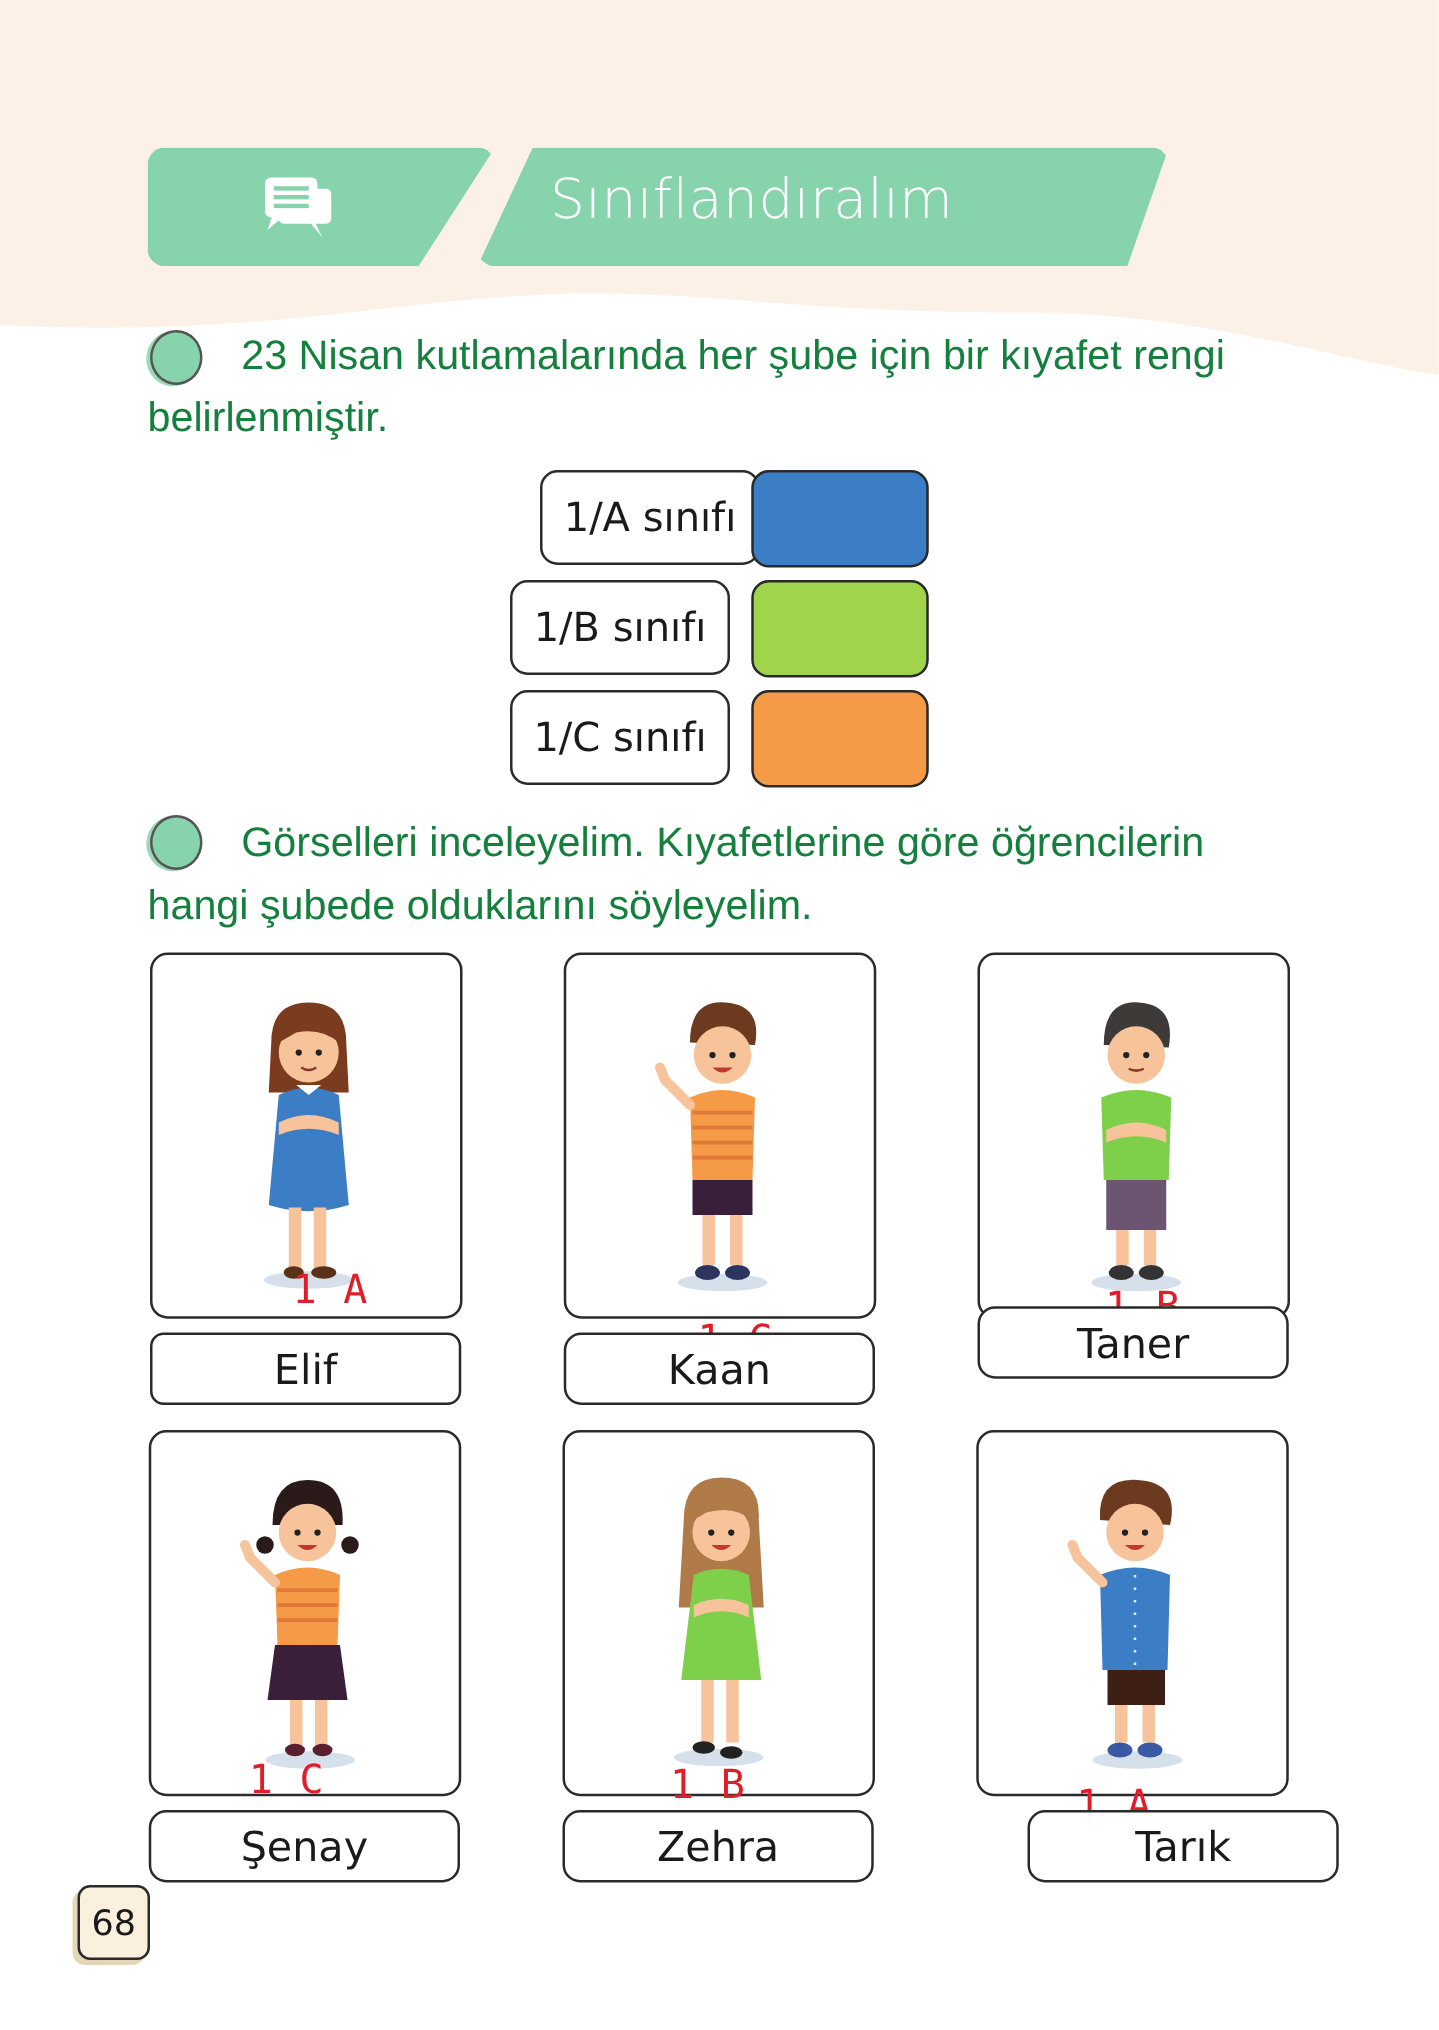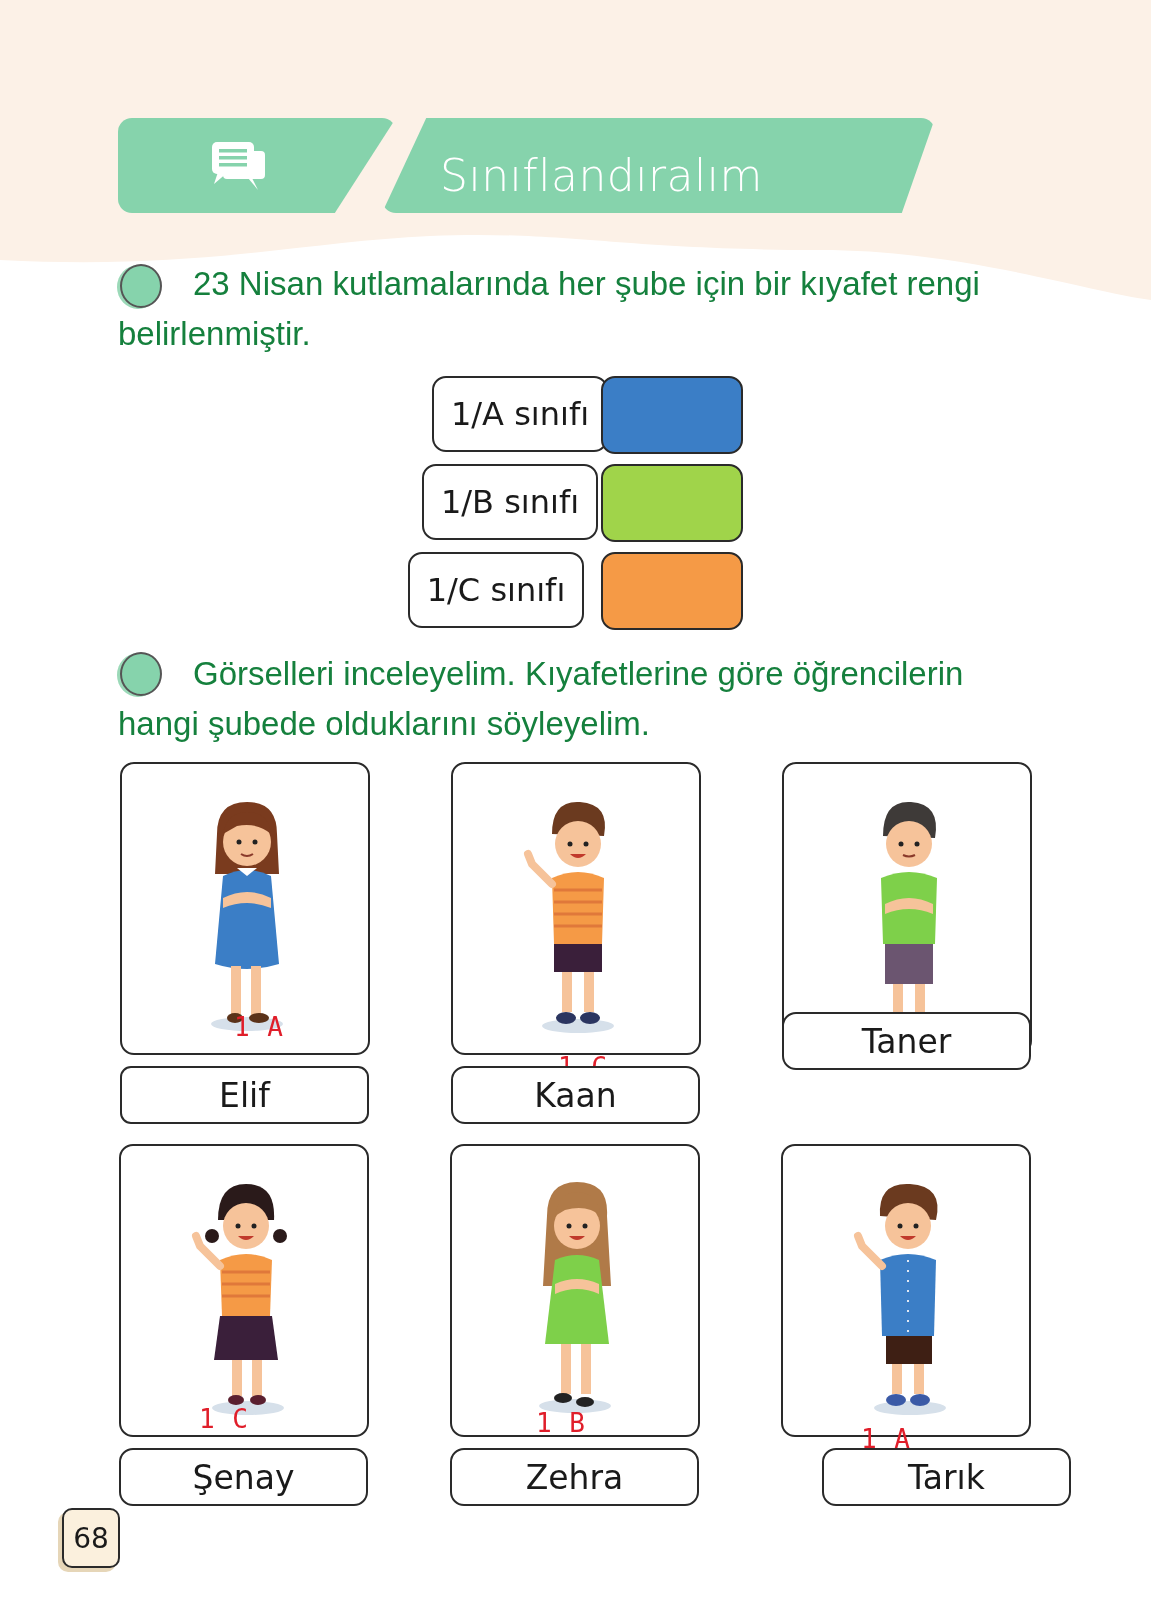--- a/index.html
+++ b/index.html
@@ -1,28 +1,28 @@
 <!DOCTYPE html>
 <html><head>
 <meta charset="utf-8">
 <style>
   html,body{margin:0;padding:0;}
   body{width:1151px;height:1624px;position:relative;overflow:hidden;background:#ffffff;font-family:"DejaVu Sans",sans-serif;color:#1a1a1a;}
   .bg-wave{position:absolute;left:0;top:0;width:1151px;height:300px;}
   .banner-left{position:absolute;left:118px;top:118px;width:278px;height:95px;background:#86d3ac;border-radius:14px;clip-path:polygon(0 0,100% 0,78% 100%,0 100%);}
   .banner-right{position:absolute;left:382px;top:118px;width:553px;height:95px;background:#86d3ac;border-radius:14px;clip-path:polygon(8% 0,100% 0,94% 100%,0 100%);}
   .banner-icon{position:absolute;left:208px;top:140px;width:62px;height:52px;}
-  .banner-title{position:absolute;left:440px;top:134px;font-size:44px;color:#fff;font-family:"DejaVu Sans",sans-serif;font-weight:300;letter-spacing:0.5px;margin-top:16px;}
+  .banner-title{position:absolute;left:440px;top:134px;font-size:44px;color:#fff;font-family:"DejaVu Sans",sans-serif;font-weight:300;letter-spacing:0.5px;}
   .bullet{position:absolute;width:38px;height:40px;border-radius:50%;background:#86d3ac;border:2px solid #555;box-shadow:-3px 1px 0 #9bd9b8;}
   .para{position:absolute;font-size:33px;line-height:51px;color:#15803d;font-family:Liberation Sans, sans-serif;font-weight:300;}
   .class-label{position:absolute;width:176px;height:76px;border:2.5px solid #2a2a2a;border-radius:14px;background:#fff;font-size:32px;display:flex;align-items:center;justify-content:center;box-sizing:border-box;}
   .class-color{position:absolute;width:142px;height:78px;border:2.5px solid #2a2a2a;border-radius:14px;box-sizing:border-box;}
   .card{position:absolute;width:250px;height:293px;border:2.5px solid #2a2a2a;border-radius:14px;background:#fff;box-sizing:border-box;overflow:visible;}
   .name-box{position:absolute;width:249px;height:58px;border:2.5px solid #2a2a2a;border-radius:14px;background:#fff;box-sizing:border-box;font-size:33px;display:flex;align-items:center;justify-content:center;}
-  .answer{position:absolute;color:#e01e2a;font-size:26px;font-family:"DejaVu Sans Mono",monospace;letter-spacing:1px;}
+  .answer{position:absolute;color:#e01e2a;font-size:32px;font-family:"DejaVu Sans Mono",monospace;letter-spacing:1px;}
   .kid{position:absolute;}
   .page-badge{position:absolute;left:62px;top:1508px;width:54px;height:56px;background:#fbf0dd;border:2px solid #2a2a2a;border-radius:10px;box-shadow:-4px 4px 0 #e6d6b8;display:flex;align-items:center;justify-content:center;font-size:28px;}
 </style>
 </head>
 <body>
 
 <svg class="bg-wave" viewBox="0 0 1151 300" preserveAspectRatio="none">
   <path d="M0 0 H1151 V300 C1080 290 960 250 820 250 C620 250 560 230 430 236 C300 242 200 270 0 260 Z" fill="#fcf1e7"></path>
 </svg>
 
@@ -38,21 +38,21 @@
   <rect x="11" y="23" width="28" height="3.5" fill="#86d3ac"></rect>
 </svg>
 <div class="banner-title">Sınıflandıralım</div>
 
 <div class="bullet" style="left:120px;top:264px;"></div>
 <div class="para" style="left:193px;top:258px;">23 Nisan kutlamalarında her şube için bir kıyafet rengi</div>
 <div class="para" style="left:118px;top:308px;">belirlenmiştir.</div>
 
 <div class="class-label" style="left:432px;top:376px;">1/A sınıfı</div>
 <div class="class-color" style="left:601px;top:376px;background:#3b7ec6;"></div>
-<div class="class-label" style="left:408px;top:464px;margin-left:14px;">1/B sınıfı</div>
+<div class="class-label" style="left:408px;top:464px;">1/B sınıfı</div>
 <div class="class-color" style="left:601px;top:464px;background:#a0d44a;"></div>
 <div class="class-label" style="left:408px;top:552px;">1/C sınıfı</div>
 <div class="class-color" style="left:601px;top:552px;background:#f59a46;"></div>
 
 <div class="bullet" style="left:120px;top:652px;"></div>
 <div class="para" style="left:193px;top:648px;">Görselleri inceleyelim. Kıyafetlerine göre öğrencilerin</div>
 <div class="para" style="left:118px;top:698px;">hangi şubede olduklarını söyleyelim.</div>
 
 <div class="card" style="left:120px;top:762px;">
   <svg class="kid" viewBox="0 0 120 240" style="left:65px;top:30px;width:120px;height:240px;">
@@ -107,21 +107,21 @@
     <path d="M32 84 Q60 72 88 84 L86 150 L34 150 Z" fill="#7ed04a"></path>
     <path d="M36 110 Q60 98 84 110 L84 120 Q60 110 36 120 Z" fill="#f6c39a"></path>
     <rect x="36" y="150" width="48" height="40" fill="#6b5570"></rect>
     <rect x="44" y="190" width="10" height="28" fill="#f6c39a"></rect>
       <rect x="66" y="190" width="10" height="28" fill="#f6c39a"></rect>
     <ellipse cx="48" cy="224" rx="10" ry="6" fill="#333"></ellipse>
       <ellipse cx="72" cy="224" rx="10" ry="6" fill="#333"></ellipse>
   </svg>
   <div class="answer" style="left:100px;top:262px;">1 B</div>
 </div>
-<div class="name-box" style="left:782px;top:1012px;">Taner</div>
+<div class="name-box" style="left:782px;top:1045px;">Taner</div>
 
 <div class="card" style="left:119px;top:1144px;">
   <svg class="kid" viewBox="0 0 120 240" style="left:65px;top:30px;width:120px;height:240px;">
     <ellipse cx="62" cy="232" rx="36" ry="7" fill="#d6e0ea"></ellipse>
     <path d="M32 44 Q32 8 60 8 Q90 8 88 44 Z" fill="#2a1a1a"></path>
     <circle cx="26" cy="60" r="7" fill="#2a1a1a"></circle>
       <circle cx="94" cy="60" r="7" fill="#2a1a1a"></circle>
     <circle cx="60" cy="50" r="23" fill="#f6c39a"></circle>
     <circle cx="52" cy="50" r="2.5" fill="#222"></circle>
       <circle cx="68" cy="50" r="2.5" fill="#222"></circle>

